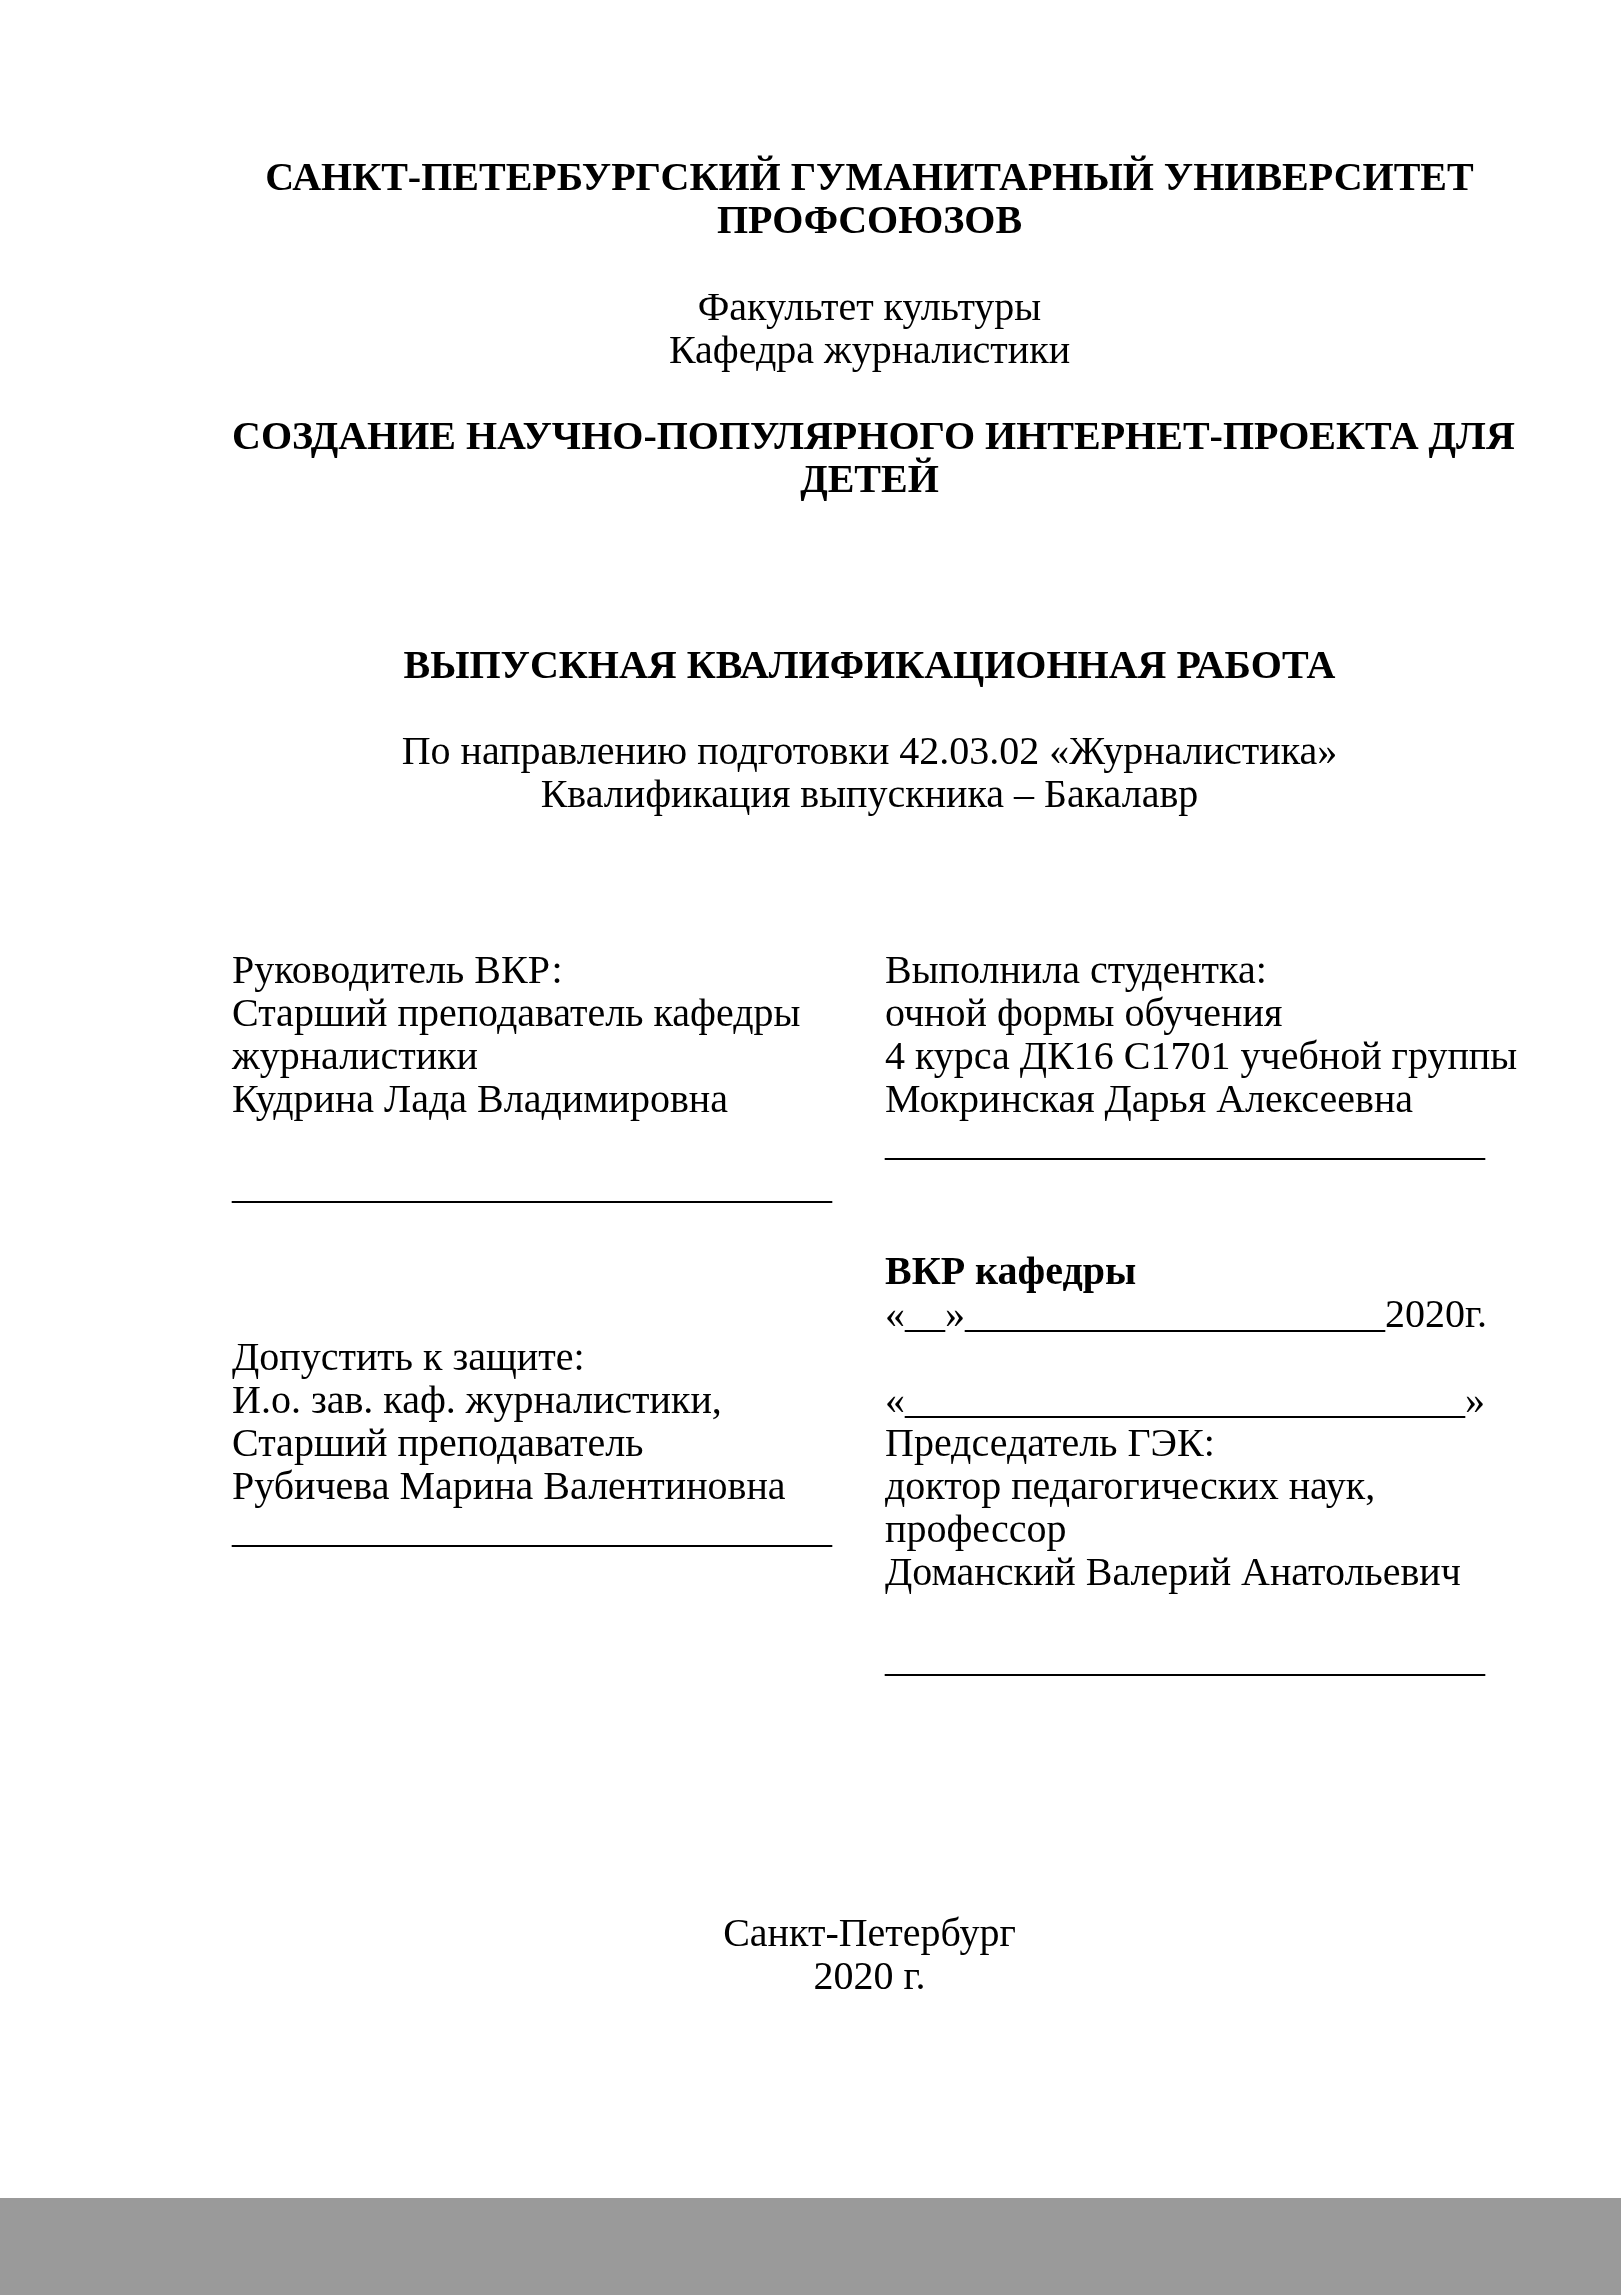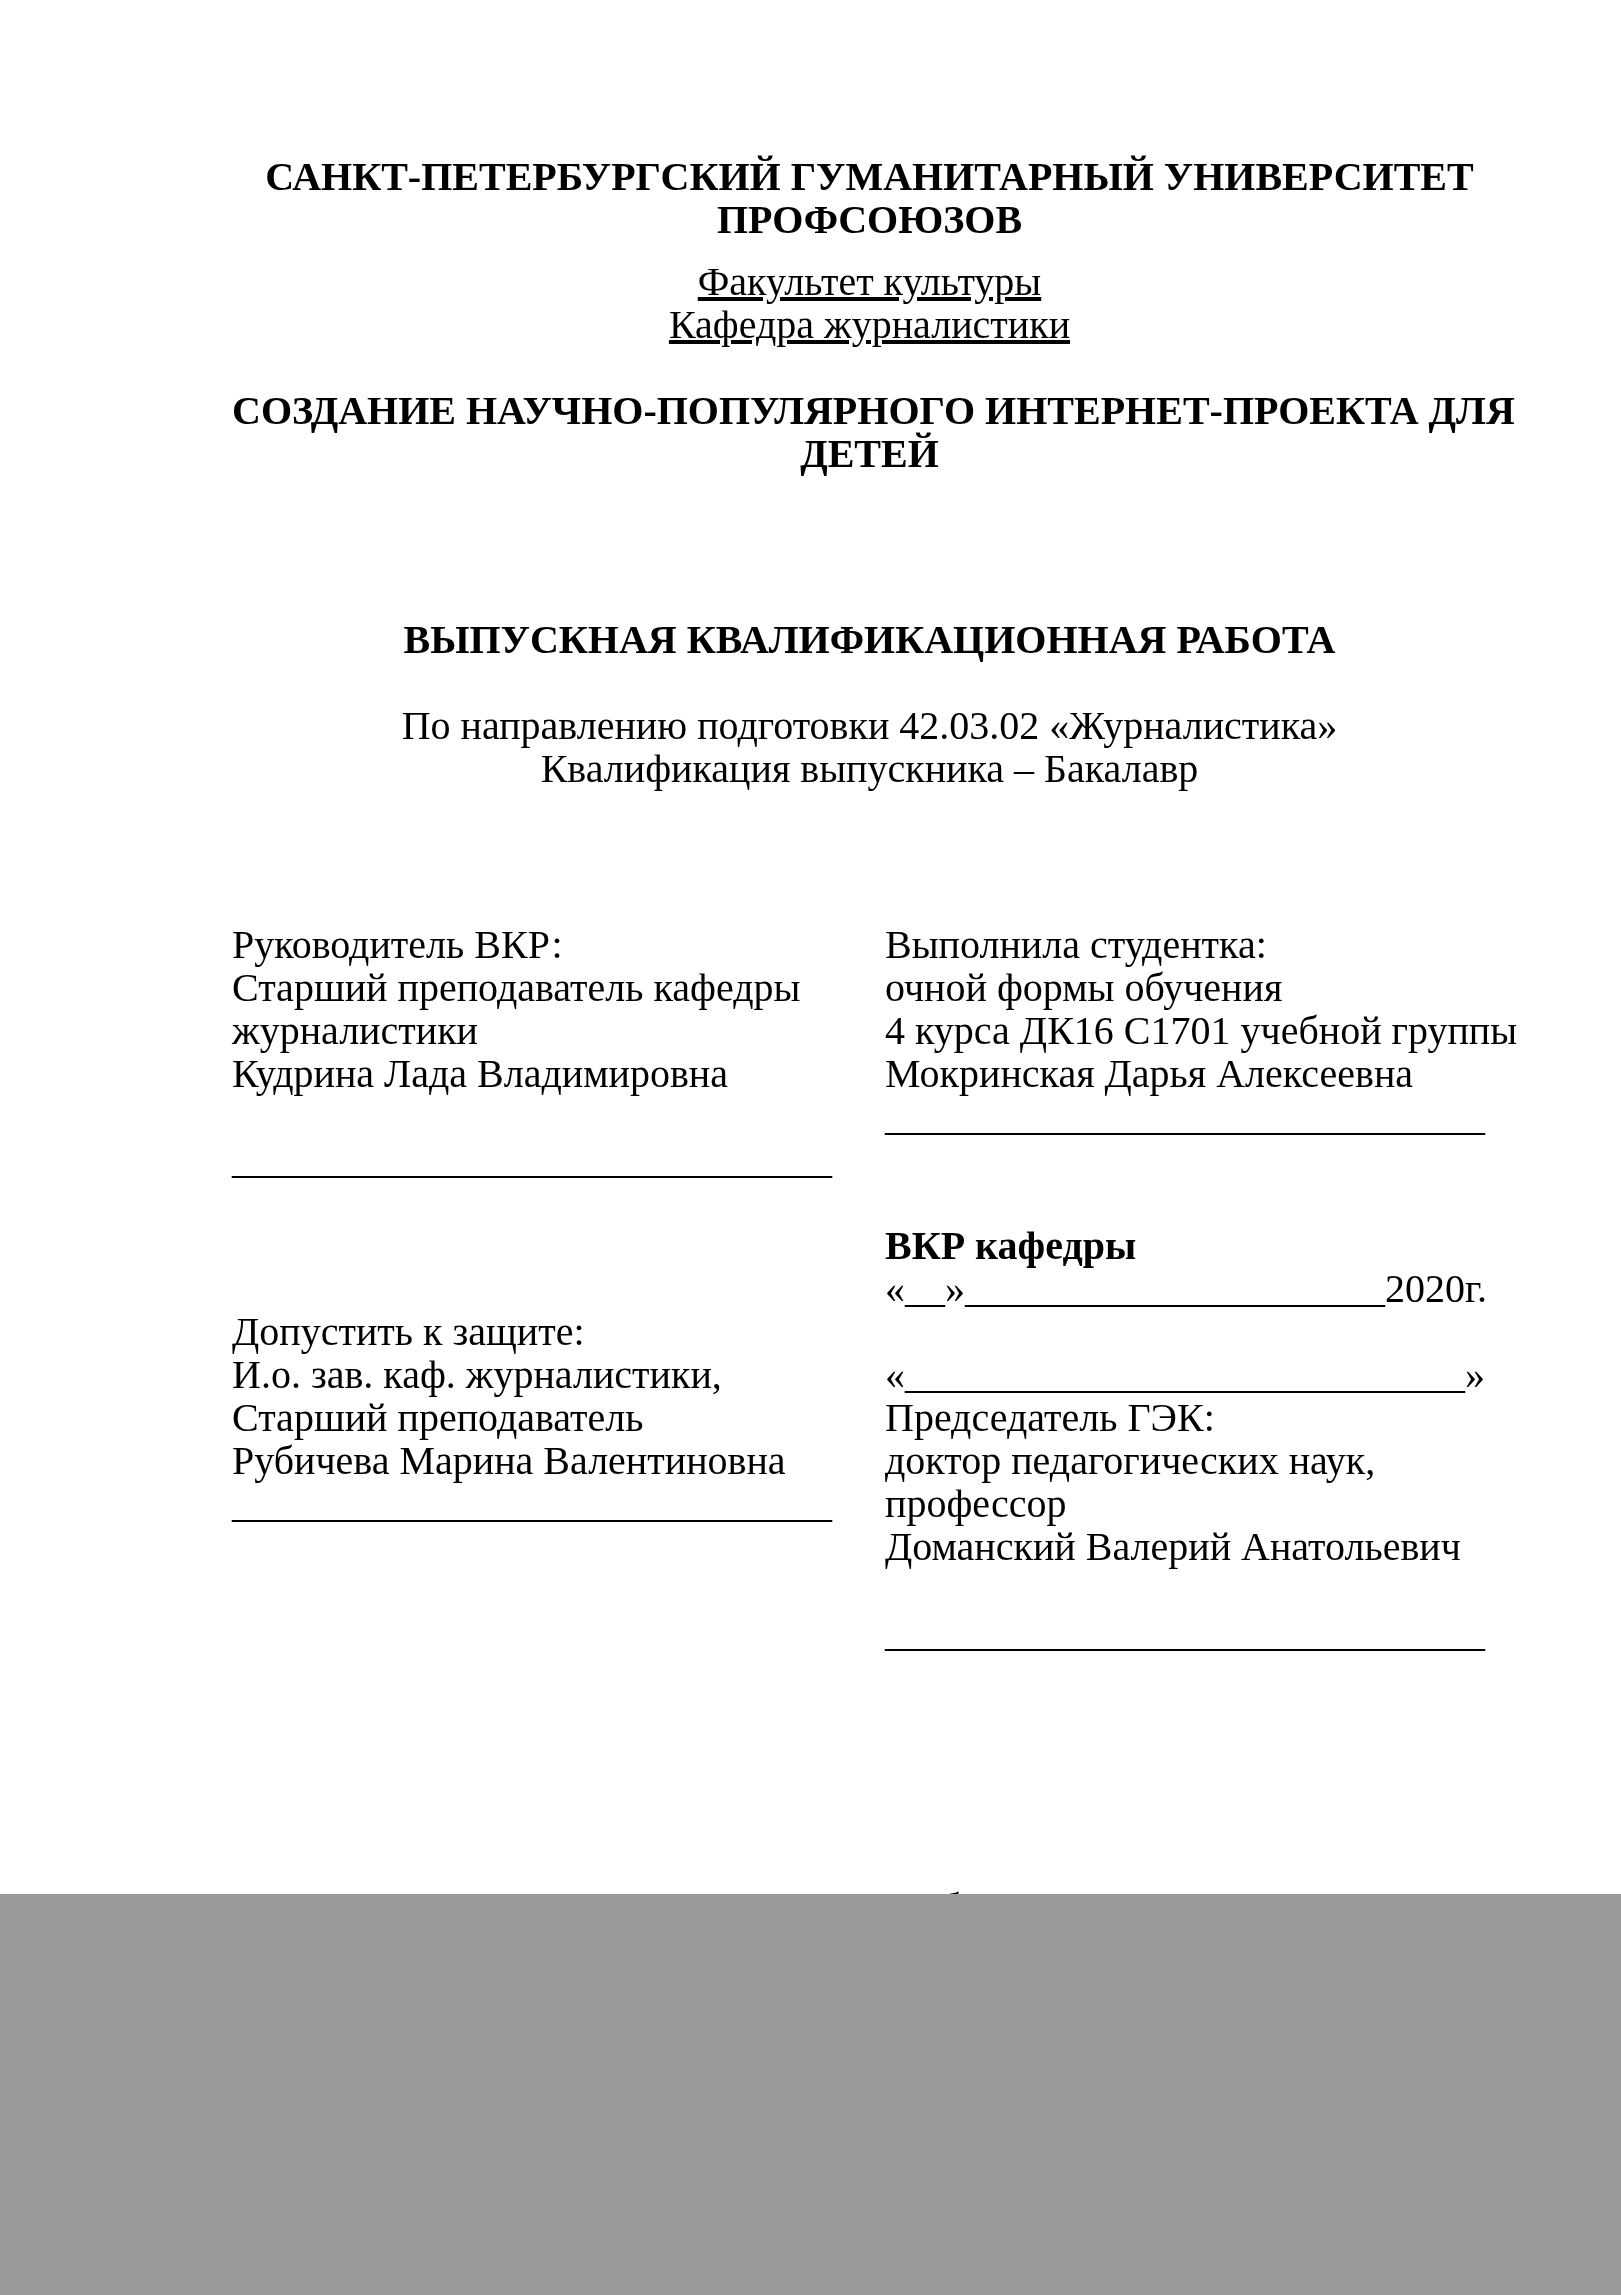--- a/index.html
+++ b/index.html
@@ -1,34 +1,34 @@
 <!DOCTYPE html>
 <html style="font-size:12.6px"><head>
 <meta charset="utf-8">
 <style>
   html,body{margin:0;padding:0;background:#9a9a9a;}
   .page{
     position:relative;
-    width:1622px;height:1894px;
+    width:1622px;height:2198px;
     margin:0 auto;
     background:#ffffff;
     color:#000000;
     font-family:"Liberation Serif","DejaVu Serif",serif;
     font-size:40px;
     line-height:43px;
     overflow:hidden;
     box-sizing:border-box;
   }
   .content{padding:155px 115px 0 232px;}
   .center{text-align:center;}
   .bold{font-weight:bold;}
   .nowrap{white-space:nowrap;}
   .line{height:43px;overflow:visible;}
   
-  .dept-block{margin-top:19px;text-decoration:underline;}
+  .dept-block{margin-top:44px;}
   .worktype-block{margin-top:143px;}
   .title-block{margin-top:43px;}
   .program-block{margin-top:43px;}
   .columns{margin-top:133px;display:flex;align-items:flex-end;}
   .col-left{width:653px;flex:0 0 653px;}
   .col-right{flex:1 1 auto;min-width:0;}
   .col-left .line,.col-right .line{white-space:nowrap;}
   .footer-block{margin-top:232px;}
 </style>
 </head>

